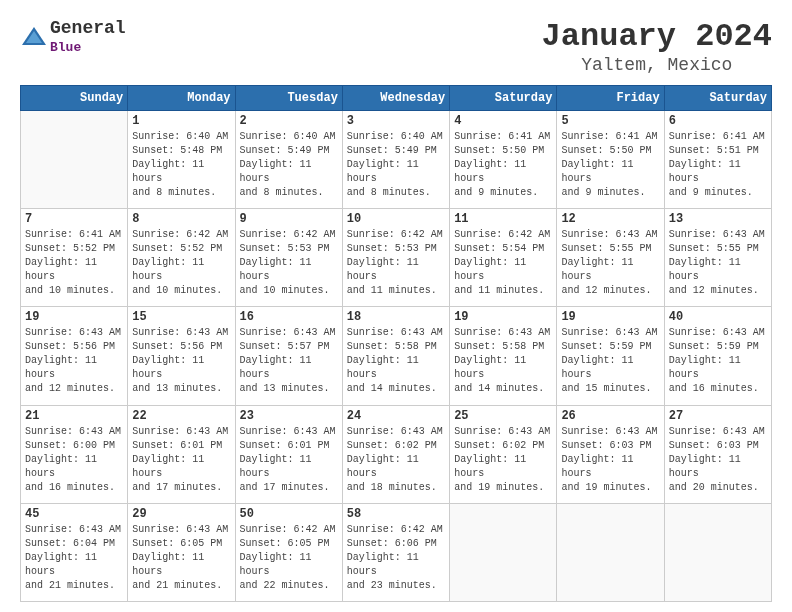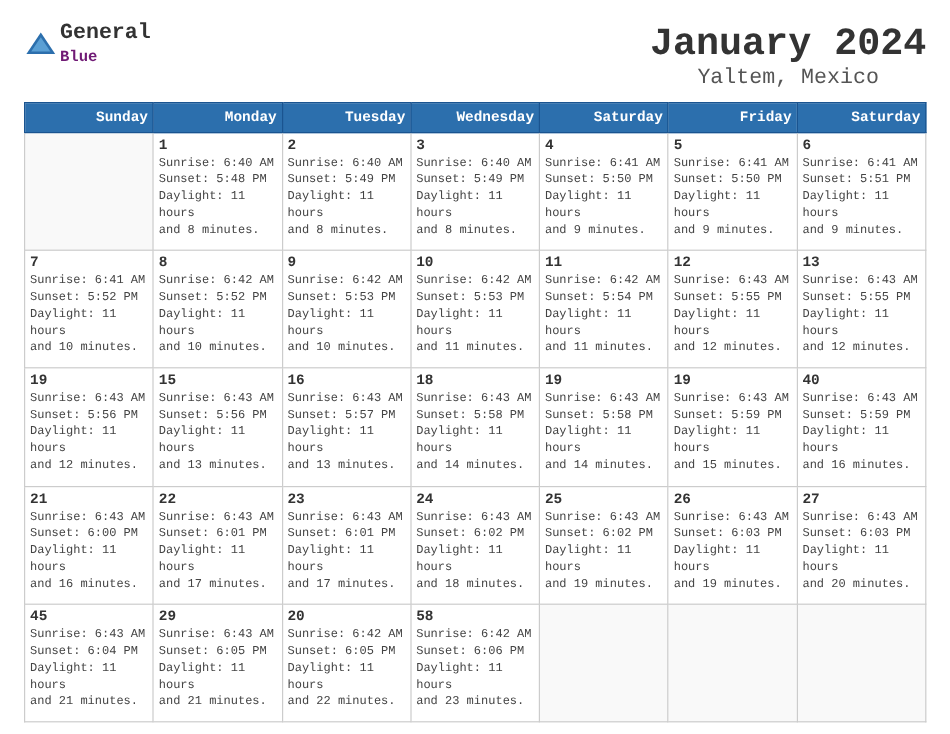--- a/index.html
+++ b/index.html
@@ -249,21 +249,21 @@
         <tr>
           <td>
             <span class="day-num">45</span>
             <div class="day-info">Sunrise: 6:43 AM<br>Sunset: 6:04 PM<br>Daylight: 11 hours<br>and 21 minutes.</div>
           </td>
           <td>
             <span class="day-num">29</span>
             <div class="day-info">Sunrise: 6:43 AM<br>Sunset: 6:05 PM<br>Daylight: 11 hours<br>and 21 minutes.</div>
           </td>
           <td>
-            <span class="day-num">20</span>
+            <span class="day-num">50</span>
             <div class="day-info">Sunrise: 6:42 AM<br>Sunset: 6:05 PM<br>Daylight: 11 hours<br>and 22 minutes.</div>
           </td>
           <td>
             <span class="day-num">58</span>
             <div class="day-info">Sunrise: 6:42 AM<br>Sunset: 6:06 PM<br>Daylight: 11 hours<br>and 23 minutes.</div>
           </td>
           <td class="empty-cell"></td>
           <td class="empty-cell"></td>
           <td class="empty-cell"></td>
         </tr>

